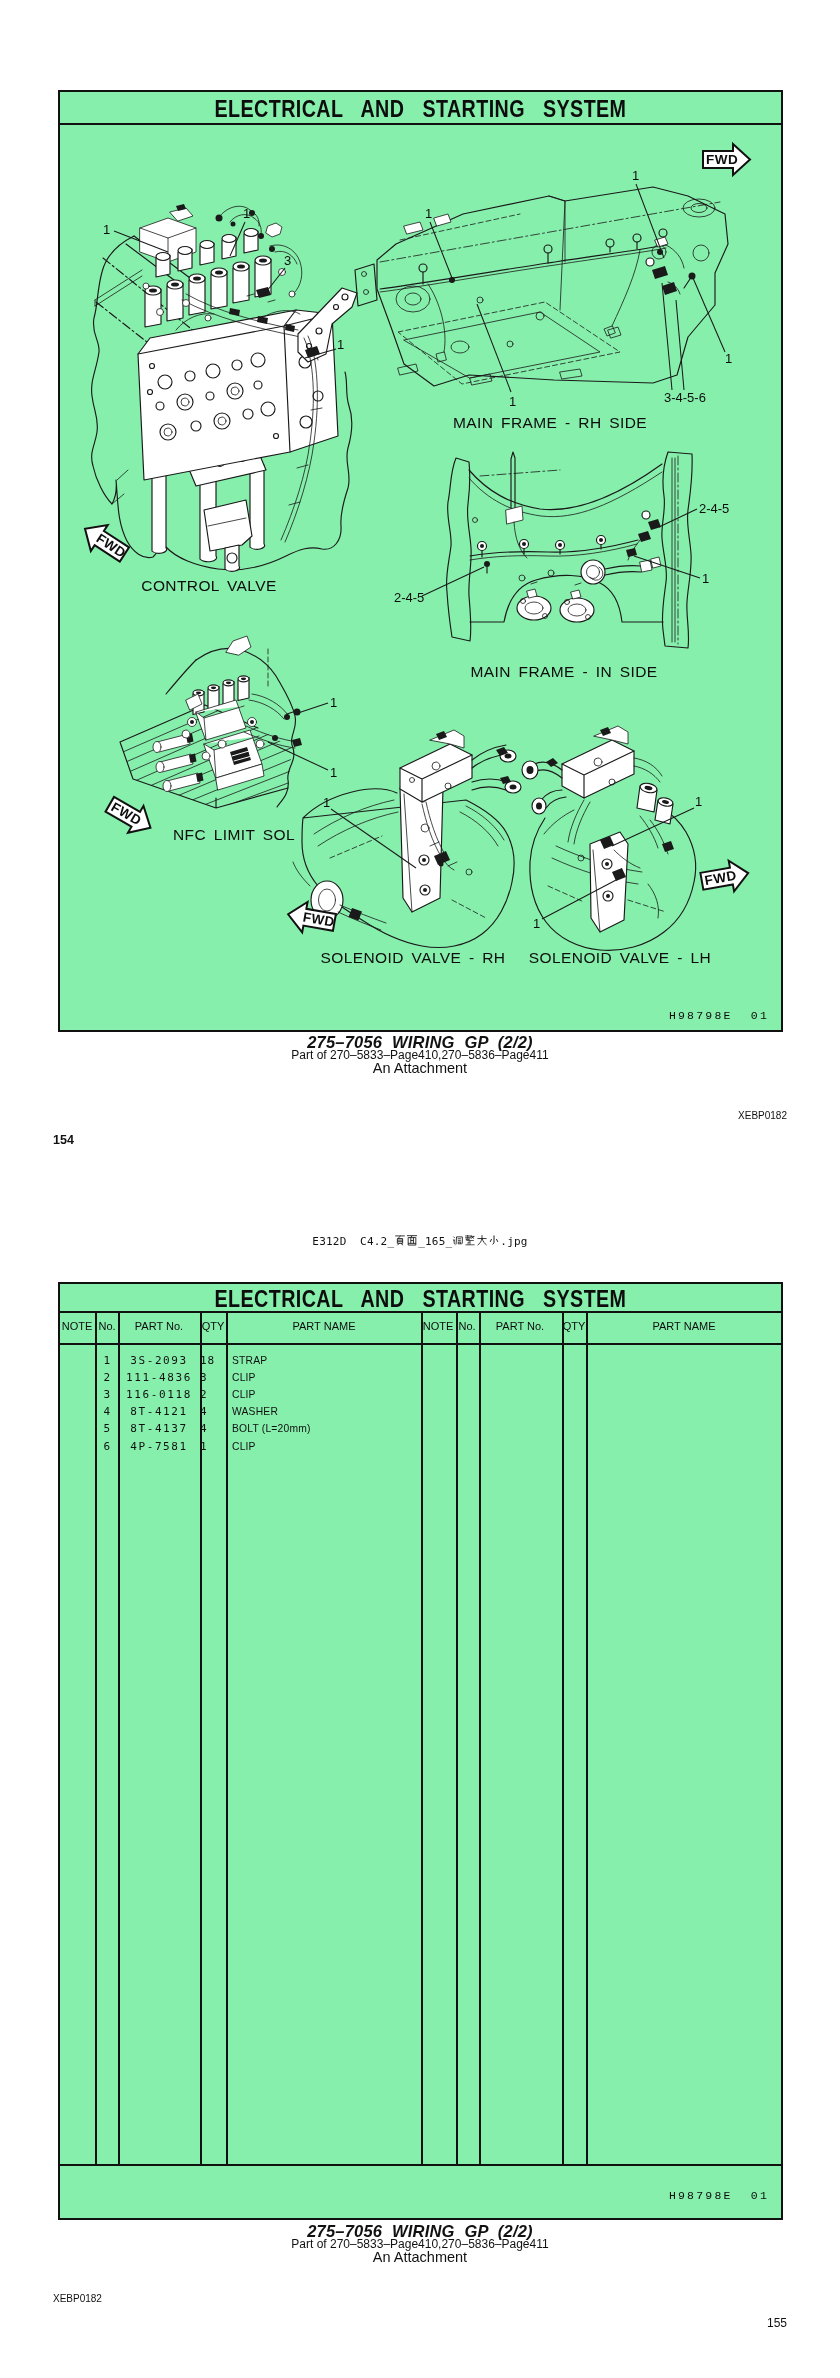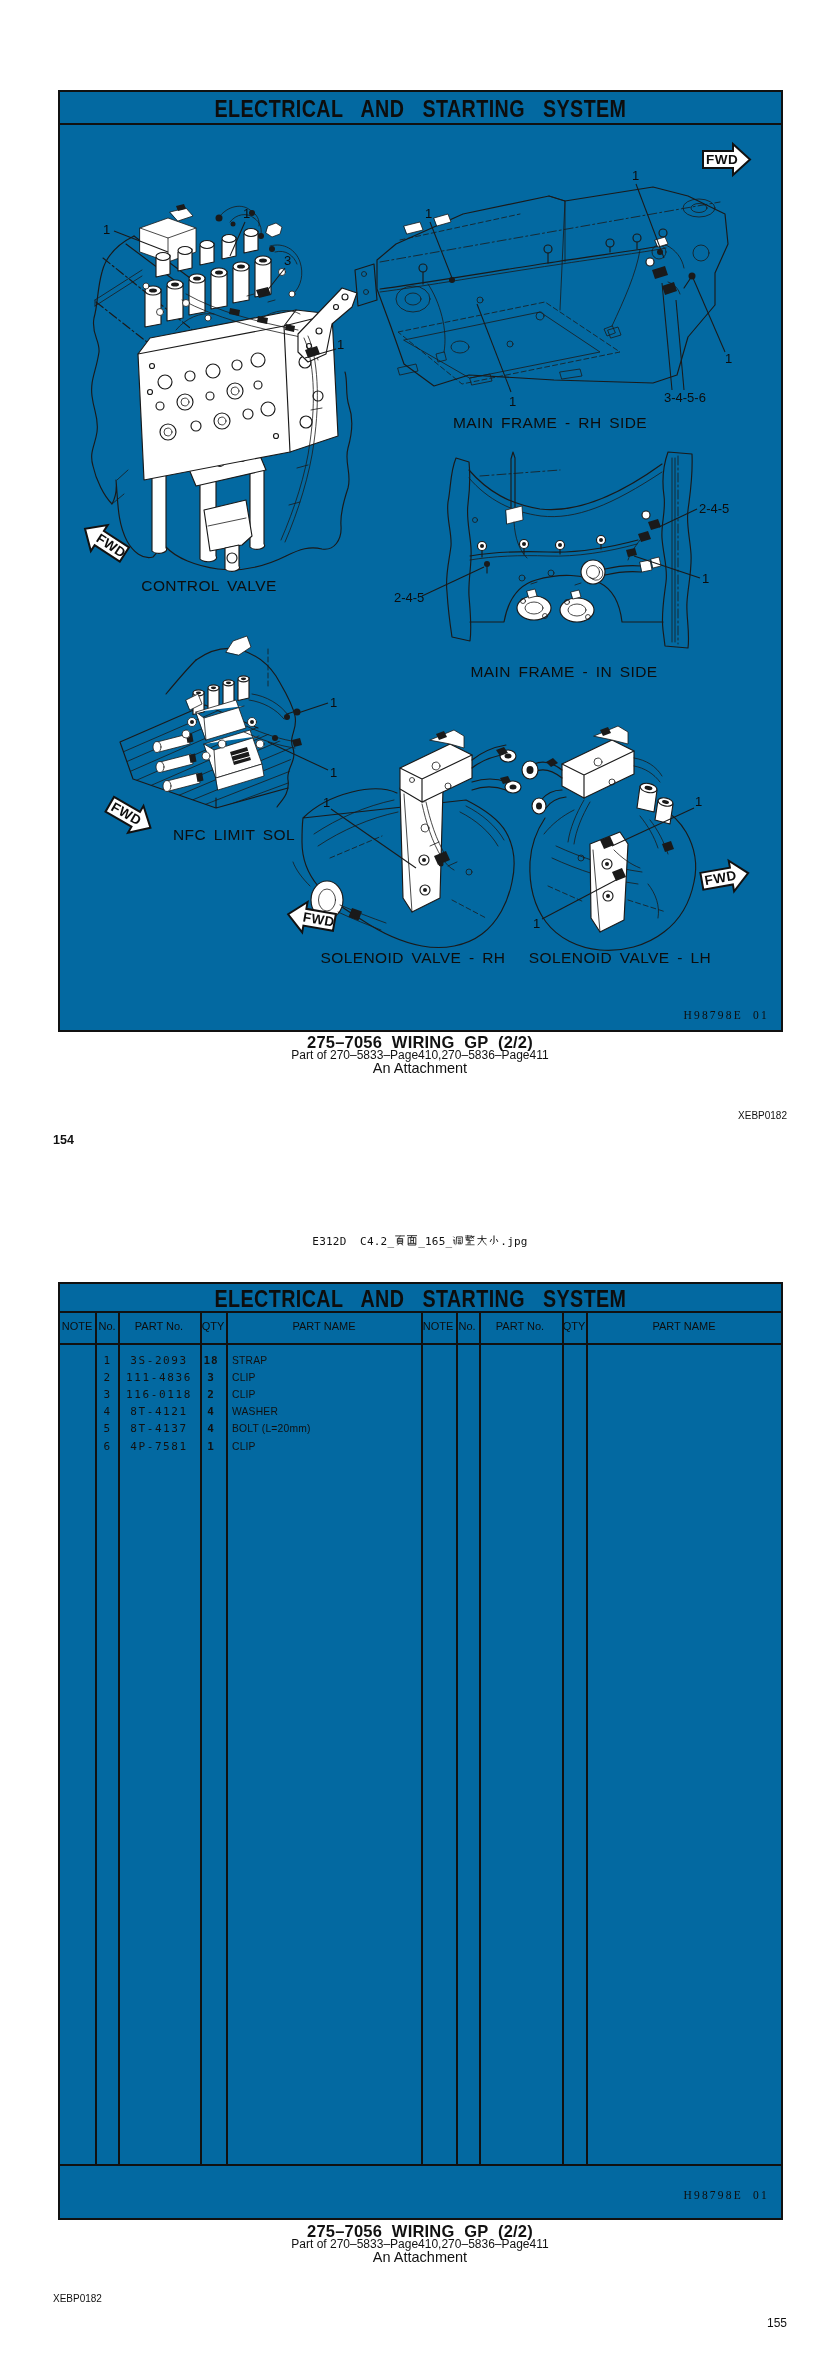--- a/index.html
+++ b/index.html
@@ -1,45 +1,45 @@
 <!DOCTYPE html>
 <html><head>
 <meta charset="utf-8">
 <style>
   html,body{margin:0;padding:0;background:#ffffff;}
   .page{position:relative;width:840px;height:2378px;background:#ffffff;overflow:hidden;
         font-family:"Liberation Sans",sans-serif;color:#111;}
-  .sheet{position:absolute;border:2px solid #111;background:#0369a1;box-sizing:border-box;}
+  .sheet{position:absolute;border:2px solid #111;background:#86efac;box-sizing:border-box;}
   .sheet-title{position:absolute;left:0;right:0;text-align:center;font-weight:bold;
         font-size:24px;letter-spacing:0.5px;word-spacing:15px;color:#0d0d0d;
         transform:scaleX(0.82);transform-origin:center;}
   .titlebar-line{position:absolute;left:0;right:0;height:2px;background:#111;}
   .fig-label{position:absolute;transform:translateX(-50%);white-space:nowrap;
         font-size:15.5px;letter-spacing:0.4px;word-spacing:3px;color:#0d0d0d;}
-  .plate-code{position:absolute;font-family:Liberation Serif, serif;font-size:11.5px;
+  .plate-code{position:absolute;font-family:Liberation Mono, monospace;font-size:11.5px;
         letter-spacing:2.2px;color:#0d0d0d;white-space:pre;padding-left:12px;}
   .fline{position:absolute;left:0;width:840px;text-align:center;white-space:nowrap;}
-  .f-head{font-weight:bold;font-size:16.5px;word-spacing:5px;letter-spacing:0.2px;}
+  .f-head{font-weight:bold;font-size:16.5px;word-spacing:5px;letter-spacing:0.2px;font-style:italic;}
   .f-sub{font-size:12px;}
   .f-att{font-size:14.5px;}
   .pageno{position:absolute;font-size:12.5px;font-weight:bold;margin-top:24px;}
   .doccode{position:absolute;font-size:10px;}
   .caption{position:absolute;left:0;width:840px;text-align:center;
         font-family:"DejaVu Sans Mono",monospace;font-size:11px;letter-spacing:0.2px;white-space:pre;}
   .caption svg{display:inline-block;vertical-align:-1.5px;}
   
   .vline{position:absolute;width:1.5px;background:#111;}
   .hline{position:absolute;height:1.5px;background:#111;}
   .thead-cell{position:absolute;text-align:center;font-size:11px;color:#0d0d0d;
         white-space:nowrap;transform:translateX(-50%);}
   .trow{position:absolute;height:17.1px;line-height:17.1px;font-size:11px;white-space:pre;}
   .trow span{position:absolute;top:0;height:17.1px;}
   .c-no{left:0;width:53px;text-align:right;font-family:"DejaVu Sans Mono",monospace;letter-spacing:1px;}
   .c-part{left:60px;width:82px;text-align:center;font-family:"DejaVu Sans Mono",monospace;letter-spacing:1.6px;}
-  .c-qty{left:142px;width:22px;text-align:center;font-family:"DejaVu Sans Mono",monospace;letter-spacing:1px;font-weight:bold;}
+  .c-qty{left:142px;width:22px;text-align:left;font-family:"DejaVu Sans Mono",monospace;letter-spacing:1px;}
   .c-name{left:174px;font-size:10.3px;letter-spacing:0.2px;}
   
   svg.draw{position:absolute;overflow:visible;}
   .ln{fill:none;stroke:#1a1a1a;stroke-width:1.15;stroke-linecap:round;stroke-linejoin:round;}
   .lnt{fill:none;stroke:#1a1a1a;stroke-width:0.8;stroke-linecap:round;stroke-linejoin:round;}
   .w{fill:#ffffff;}
   .b{fill:#1a1a1a;stroke:none;}
   .dash{stroke-dasharray:5 3;}
   .dashdot{stroke-dasharray:9 3 2 3;}
   .callout-line{stroke:#1a1a1a;stroke-width:1.05;fill:none;}

